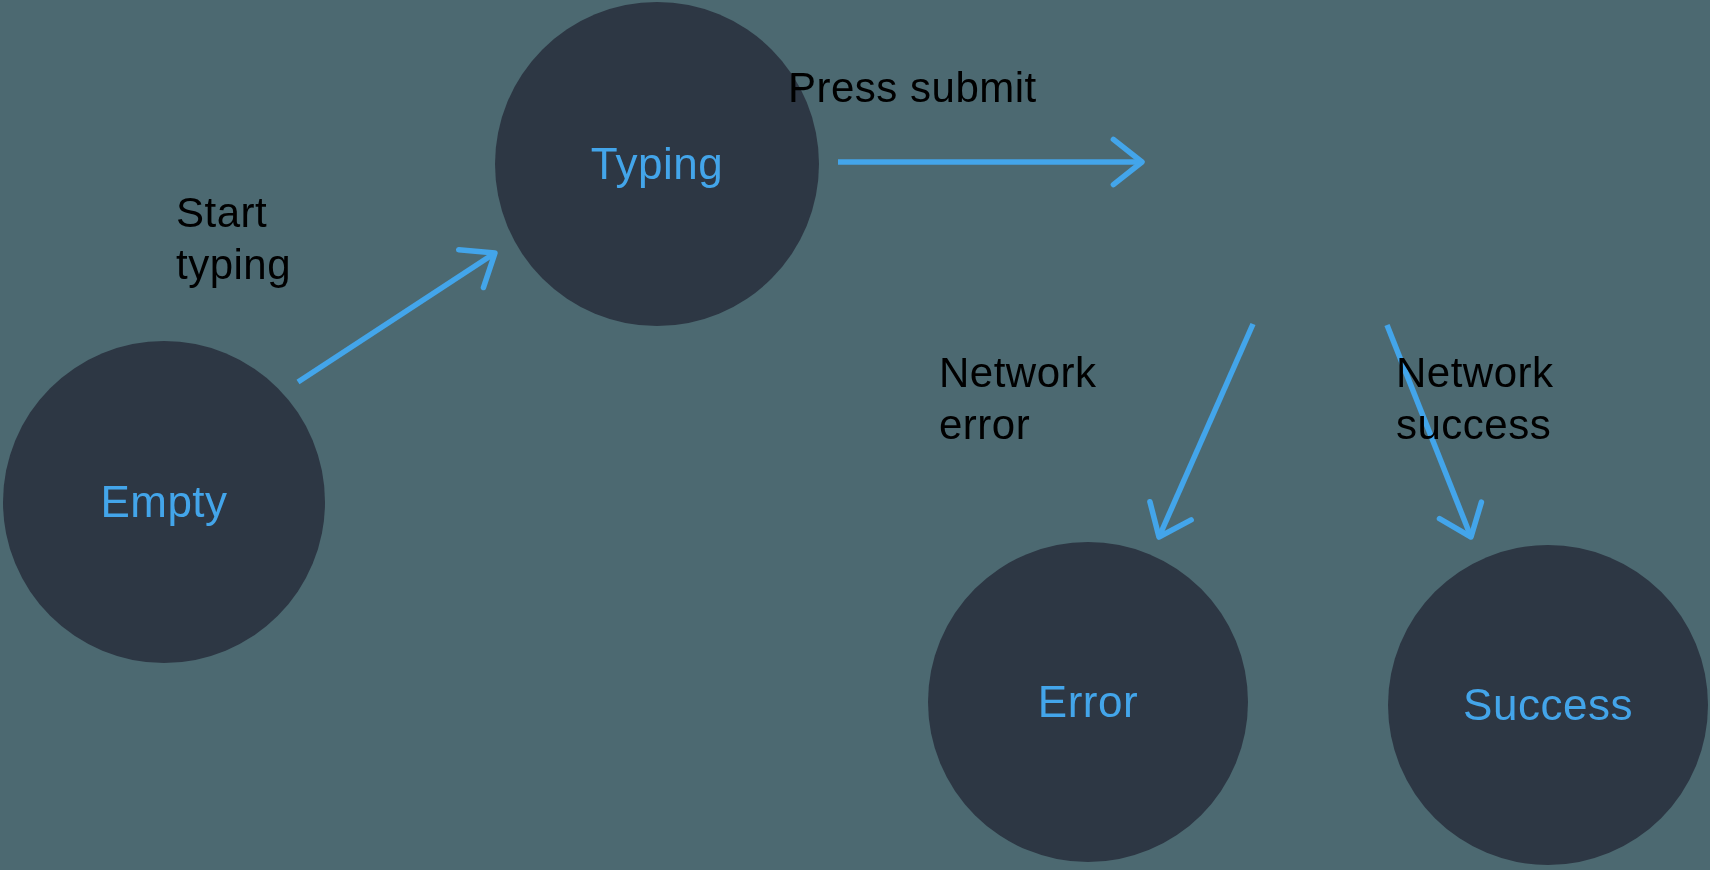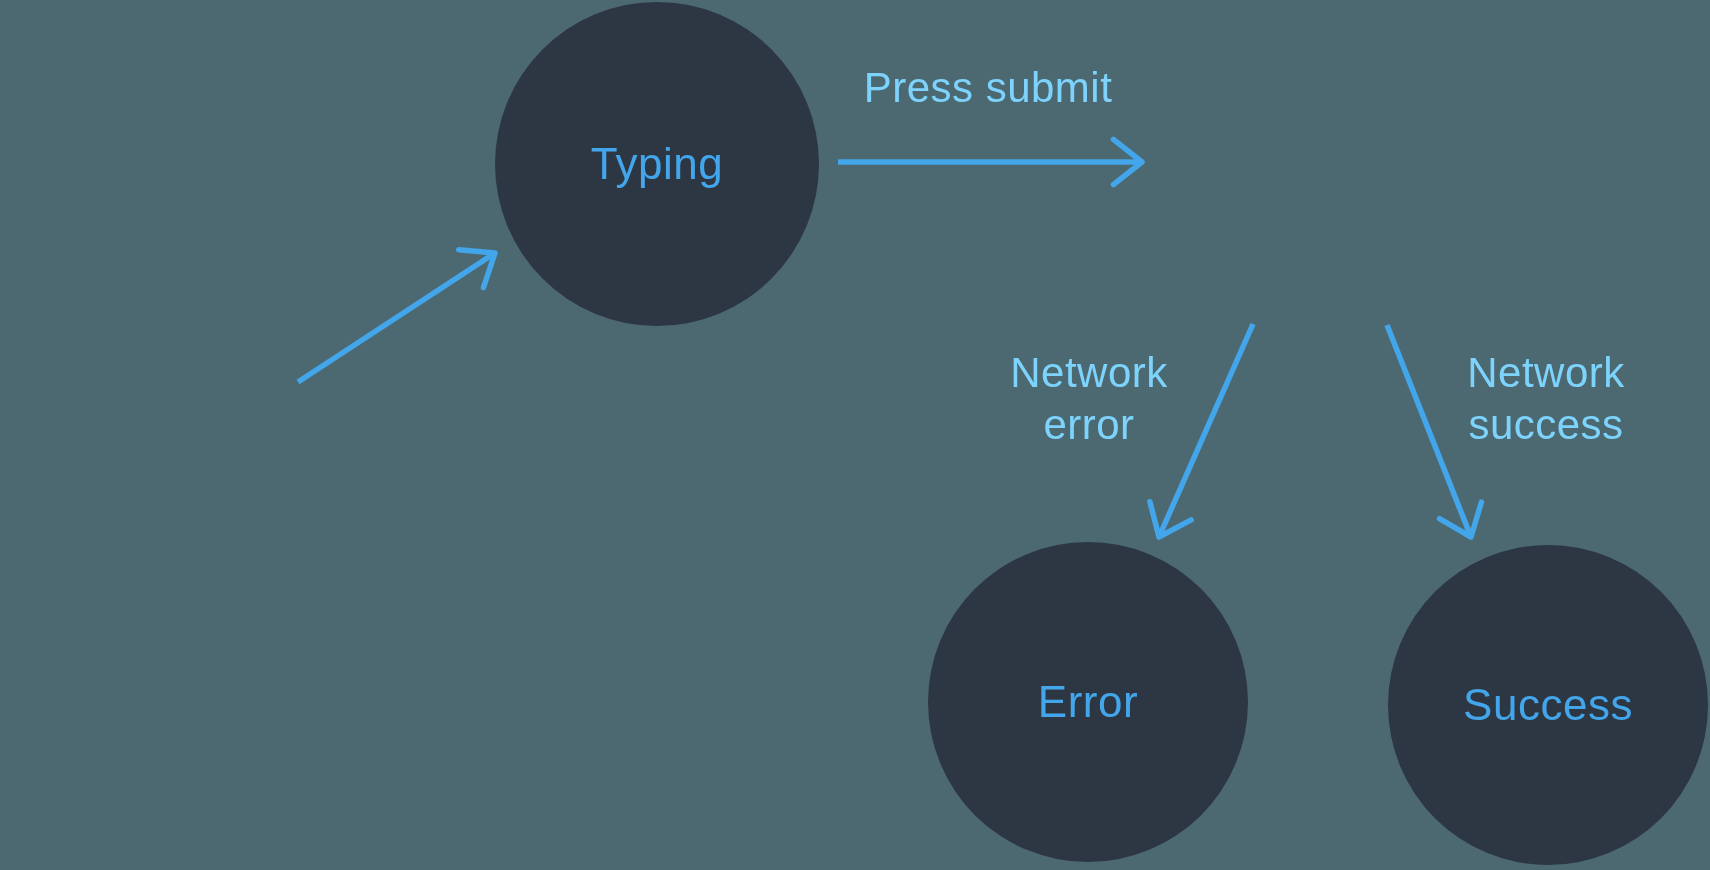--- a/index.html
+++ b/index.html
@@ -41,25 +41,24 @@
     white-space: nowrap;
   }
   .node-empty      { left: 3px;    top: 341px; width: 322px; height: 322px; }
   .node-typing     { left: 495px;  top: 2px;   width: 324px; height: 324px; }
   .node-submitting { left: 1168px; top: 2px;   width: 324px; height: 324px; }
   .node-error      { left: 928px;  top: 542px; width: 320px; height: 320px; }
   .node-success    { left: 1388px; top: 545px; width: 320px; height: 320px; }
 
   .edge-label {
     position: absolute;
-    color: #7dd3fc;
+    color: #000000;
     font-size: 42px;
     font-weight: 500;
     letter-spacing: 0.5px;
-    text-align: center;
     line-height: 52px;
     white-space: nowrap;
   }
   .edge-label span { display: block; }
   .label-start-typing    { left: 176px;  top: 187px; width: 300px; }
   .label-press-submit    { left: 788px;  top: 62px;  width: 400px; }
   .label-network-error   { left: 939px;  top: 347px; width: 300px; }
   .label-network-success { left: 1396px; top: 347px; width: 300px; }
 </style>
 </head>
@@ -72,34 +71,41 @@
       <marker id="chevron" viewBox="-9 -7 11 14" refX="0" refY="0" markerWidth="11" markerHeight="14" orient="auto" markerUnits="strokeWidth">
         <path d="M -5.2 -4.1 L 0 0 L -5.2 4.1" fill="none" stroke="#43a5ea" stroke-width="1" stroke-linecap="round" stroke-linejoin="round"></path>
       </marker>
     </defs>
     <line x1="298" y1="382" x2="495" y2="253" stroke="#43a5ea" stroke-width="5.5" marker-end="url(#chevron)"></line>
     <line x1="838" y1="162" x2="1142" y2="162" stroke="#43a5ea" stroke-width="5.5" marker-end="url(#chevron)"></line>
     <line x1="1253" y1="324" x2="1159" y2="537" stroke="#43a5ea" stroke-width="5.5" marker-end="url(#chevron)"></line>
     <line x1="1387" y1="325" x2="1471" y2="537" stroke="#43a5ea" stroke-width="5.5" marker-end="url(#chevron)"></line>
   </svg>
 
+  <div class="node node-empty">
+    <span class="node-label">Empty</span>
+  </div>
 
   <div class="node node-typing">
     <span class="node-label">Typing</span>
   </div>
 
 
   <div class="node node-error">
     <span class="node-label">Error</span>
   </div>
 
   <div class="node node-success">
     <span class="node-label">Success</span>
   </div>
 
+  <div class="edge-label label-start-typing">
+    <span>Start</span>
+    <span>typing</span>
+  </div>
 
   <div class="edge-label label-press-submit">
     <span>Press submit</span>
   </div>
 
   <div class="edge-label label-network-error">
     <span>Network</span>
     <span>error</span>
   </div>
 

